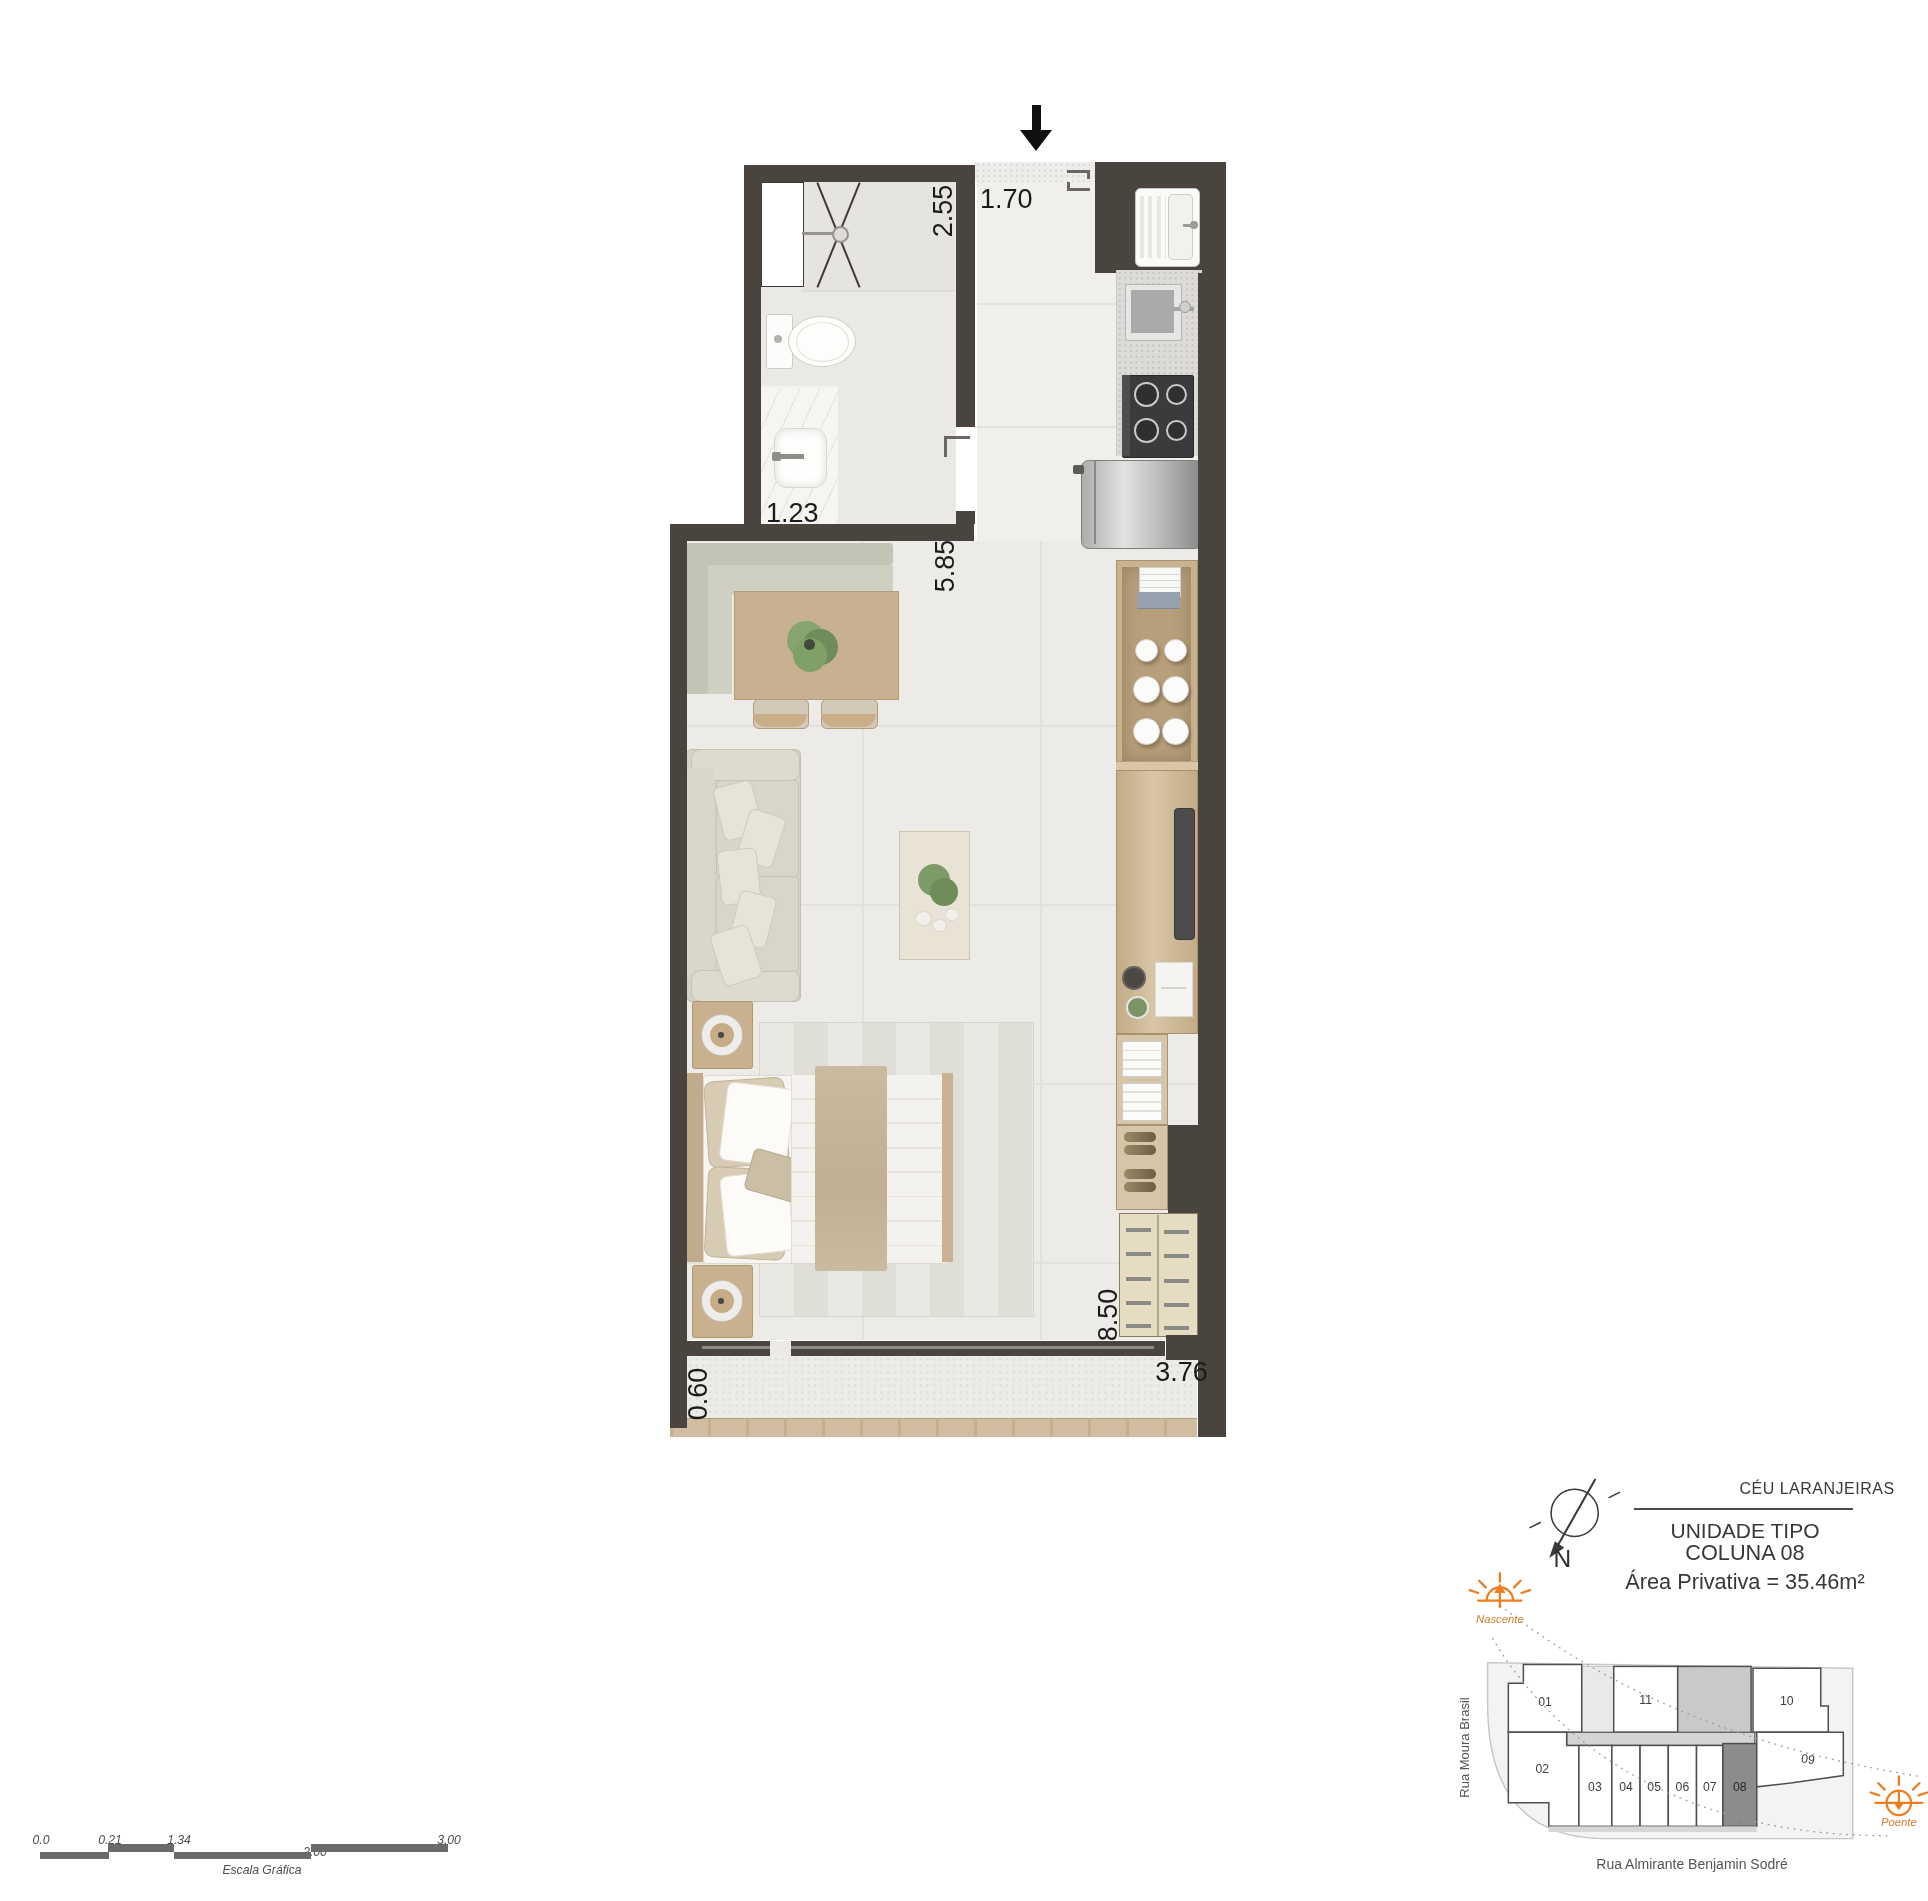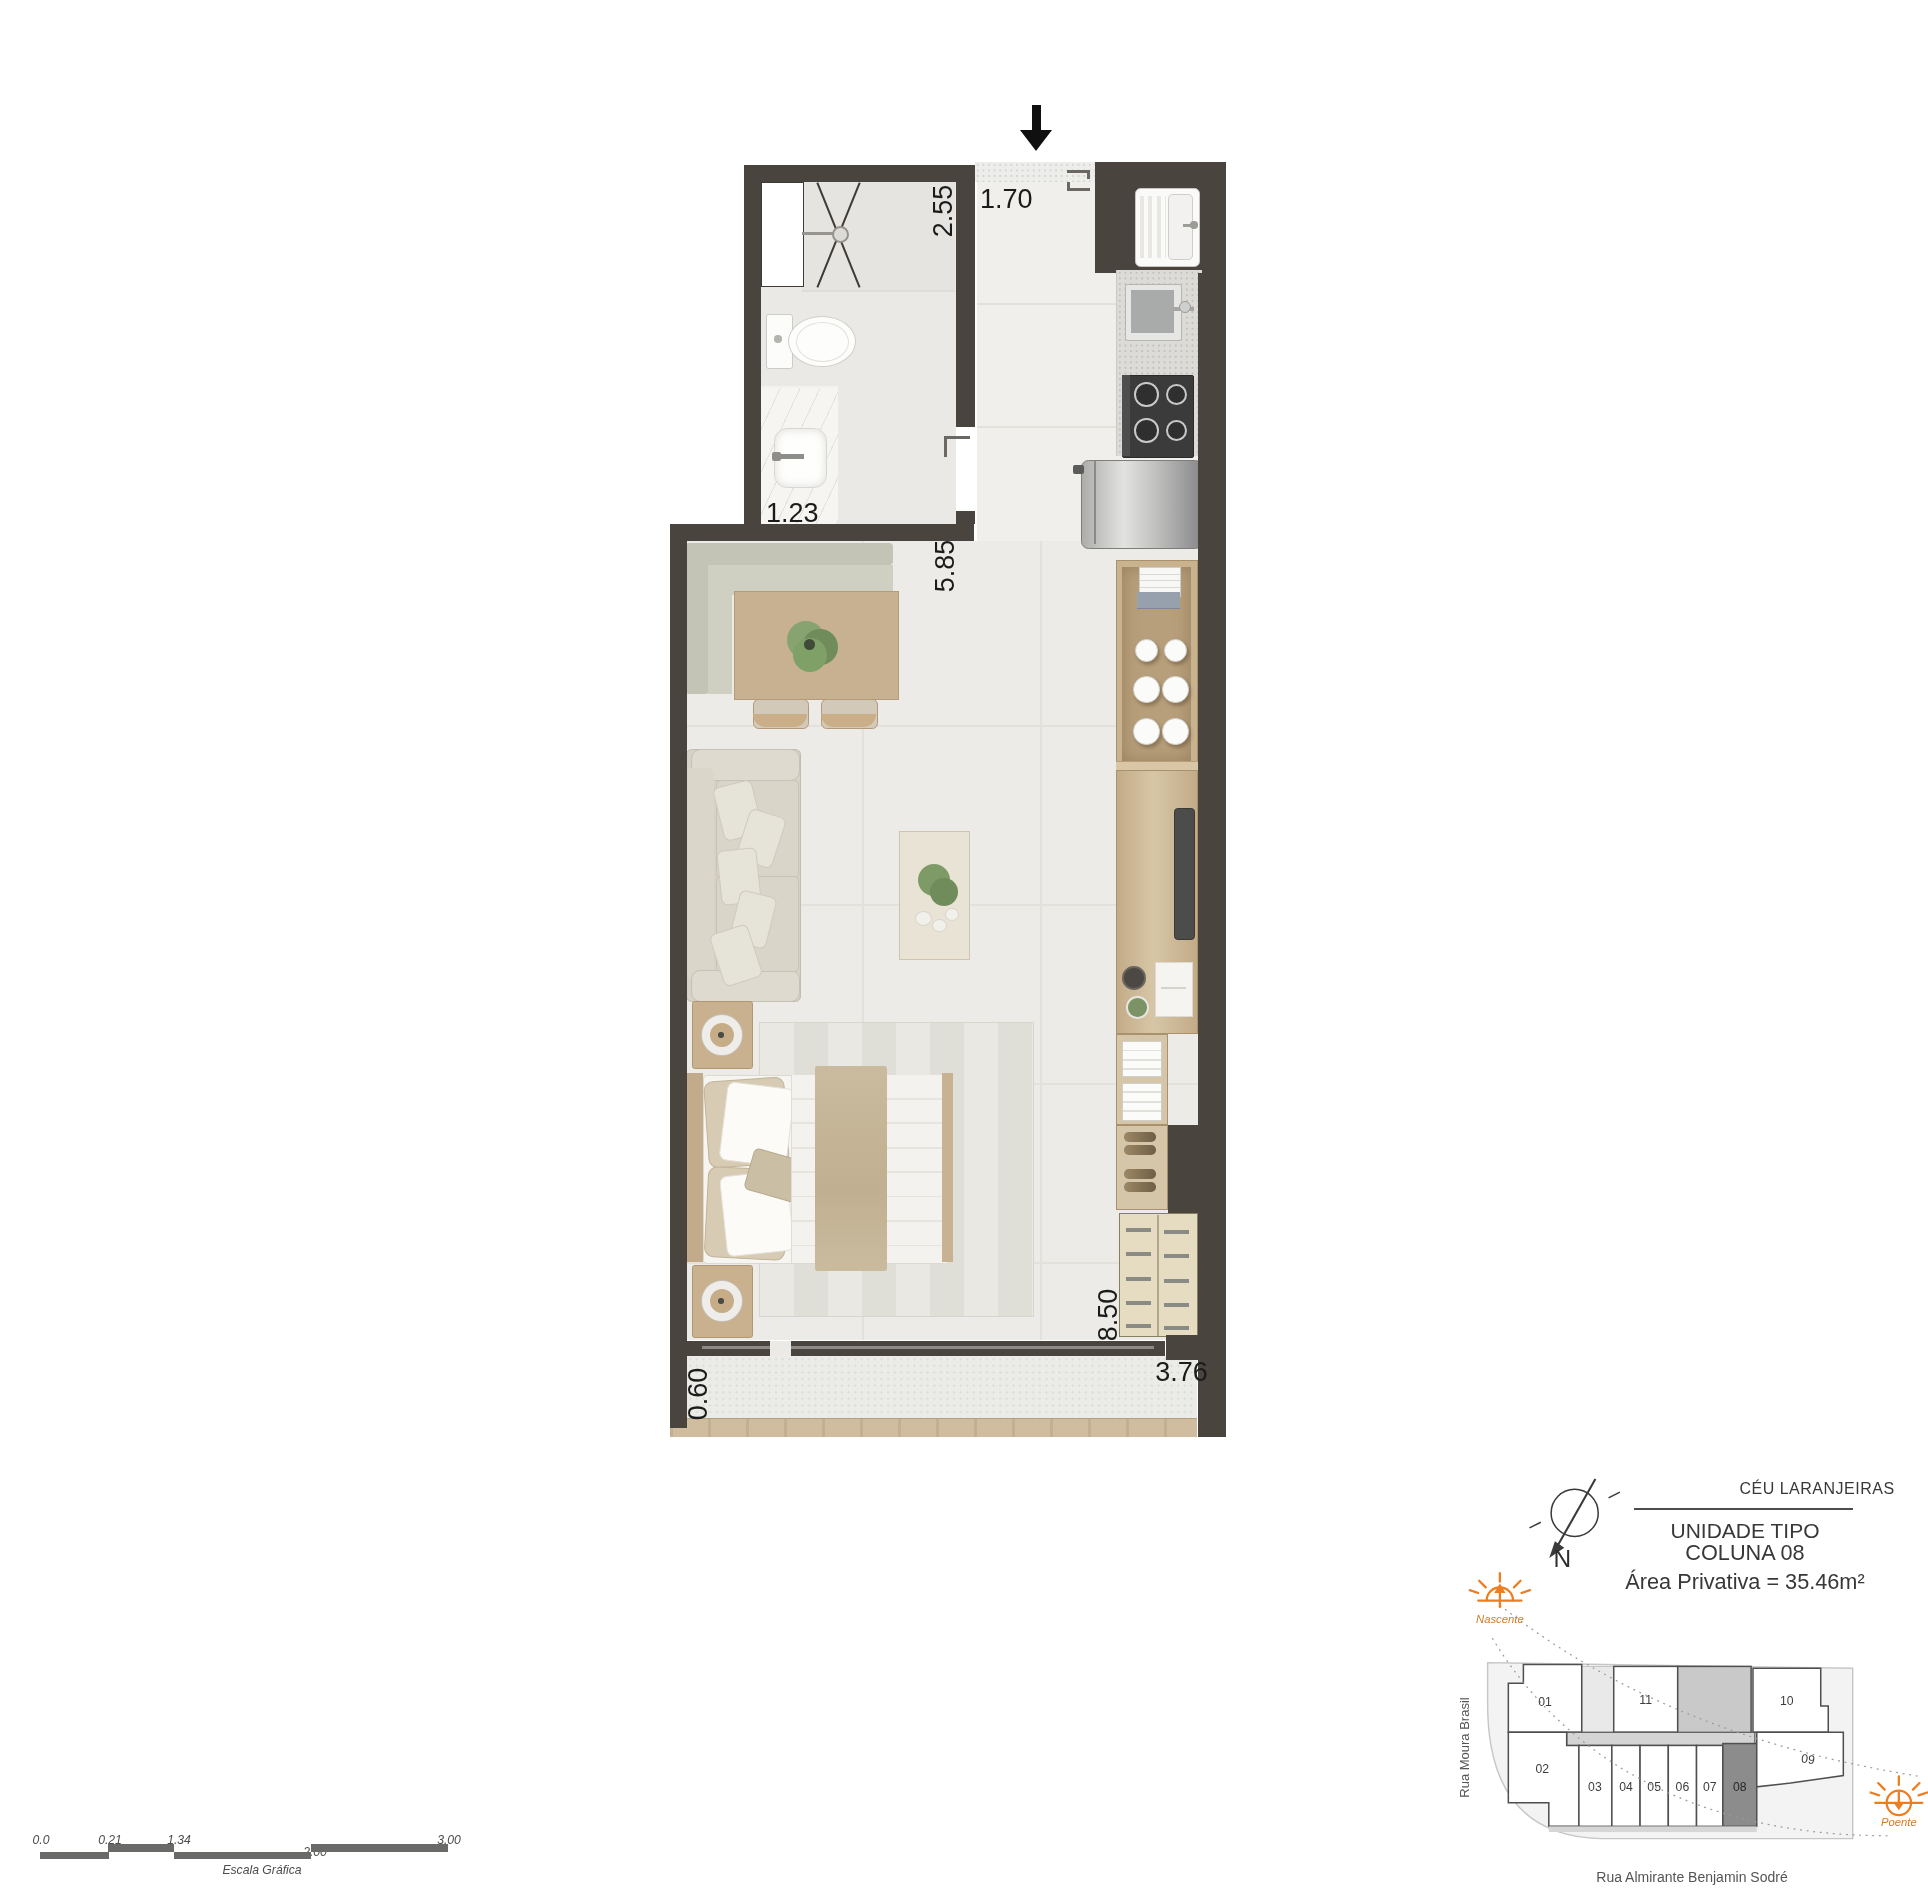--- a/index.html
+++ b/index.html
@@ -292,16 +292,16 @@
       <line x1="462" y1="246" x2="455" y2="239"></line>
       <line x1="477" y1="241" x2="477" y2="232"></line>
       <line x1="492" y1="246" x2="499" y2="239"></line>
       <line x1="456" y1="252" x2="447" y2="249"></line>
       <line x1="498" y1="252" x2="507" y2="249"></line>
     </g>
     <text x="477" y="285" text-anchor="middle" font-size="12" font-style="italic" fill="#cf7d2e">Poente</text>
   </svg>
 
   <div class="abs" style="left:1391px;top:1740px;width:147px;height:15px;text-align:center;font-size:13px;color:#555;transform:rotate(-90deg);">Rua Moura Brasil</div>
-  <div class="abs" style="left:1544px;top:1856px;width:296px;text-align:center;font-size:14px;color:#555;margin-top:13px;">Rua Almirante Benjamin Sodré</div>
+  <div class="abs" style="left:1544px;top:1856px;width:296px;text-align:center;font-size:14px;color:#555;">Rua Almirante Benjamin Sodré</div>
 
 </div>
 
 
 </body></html>

